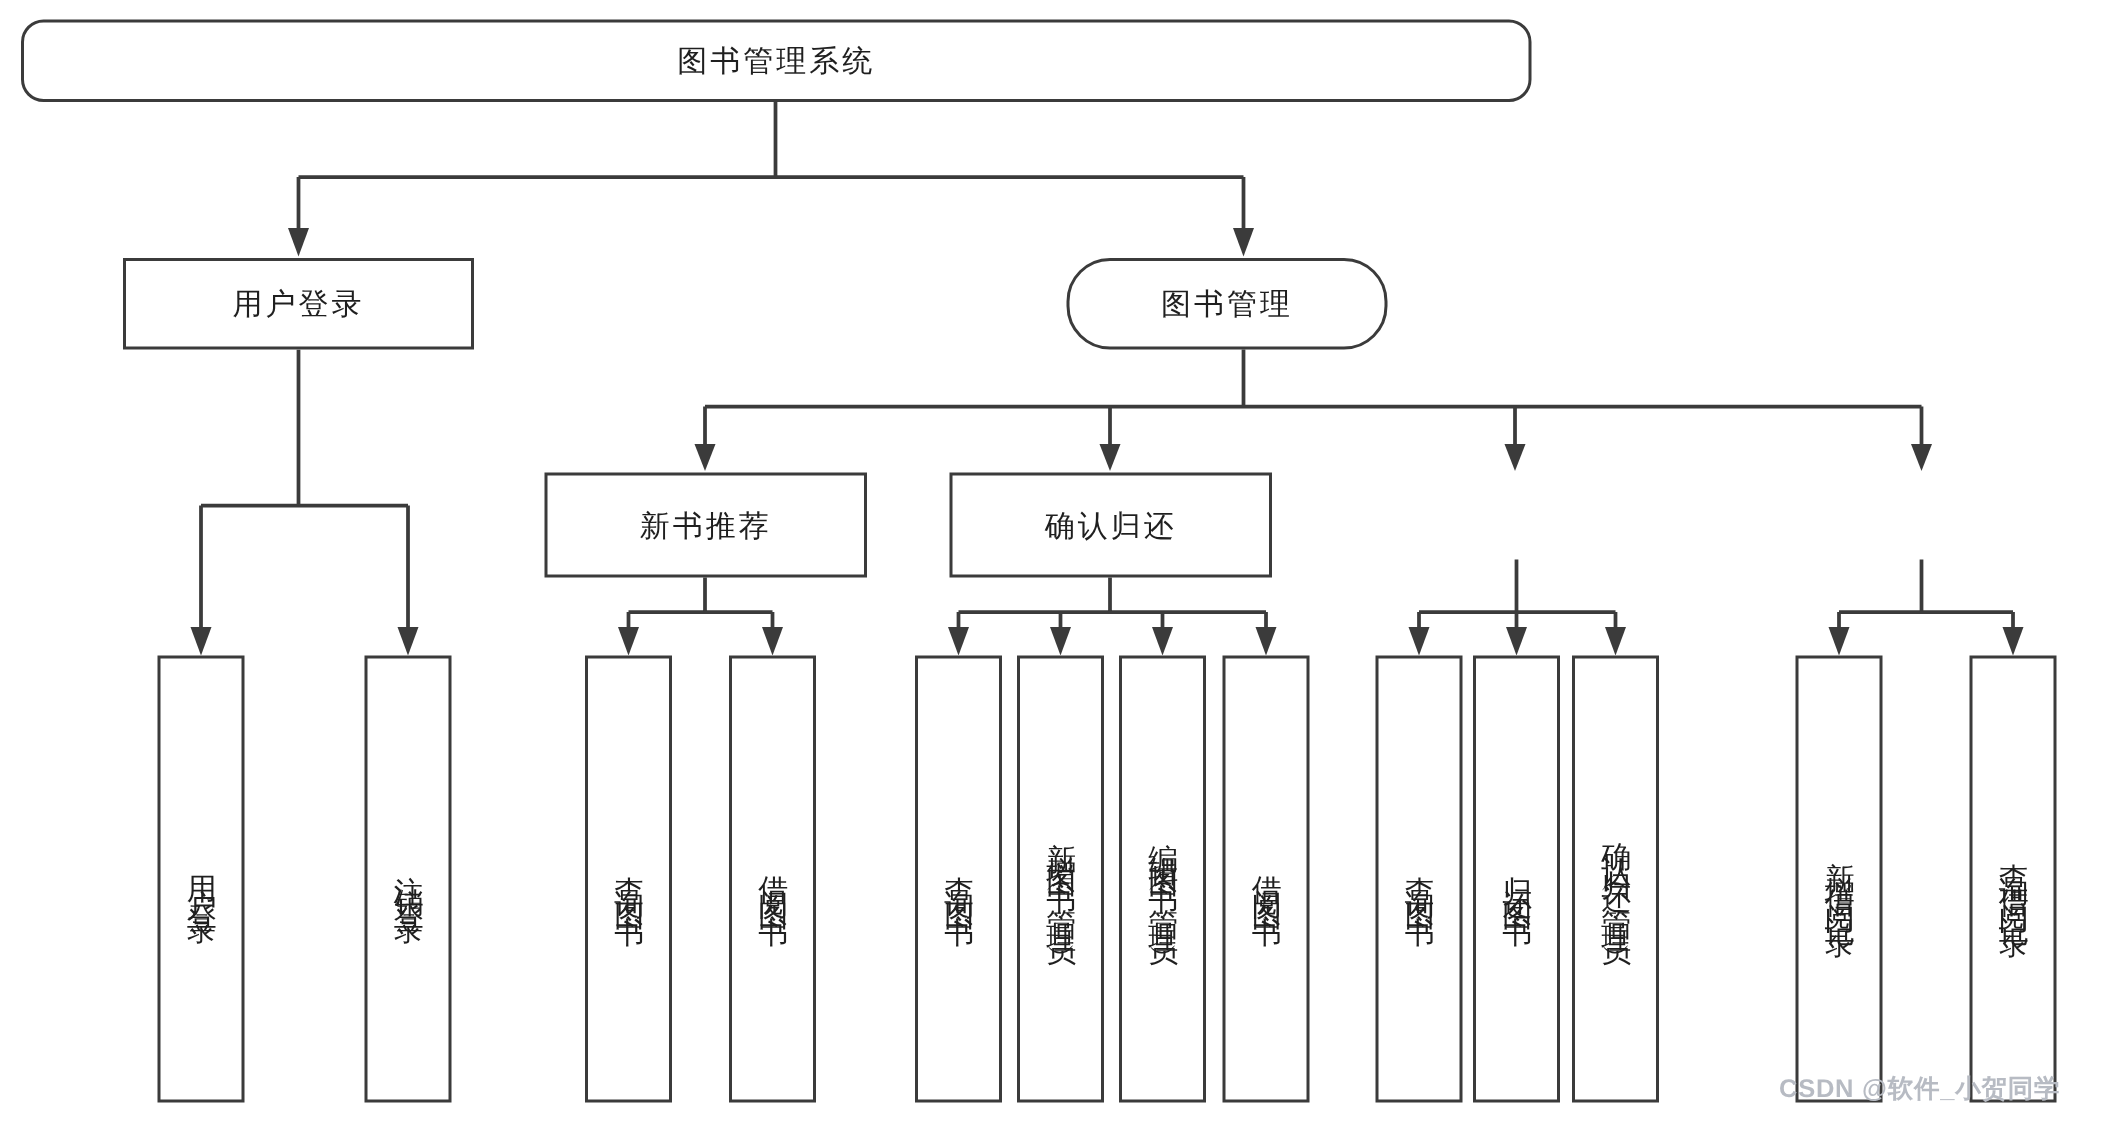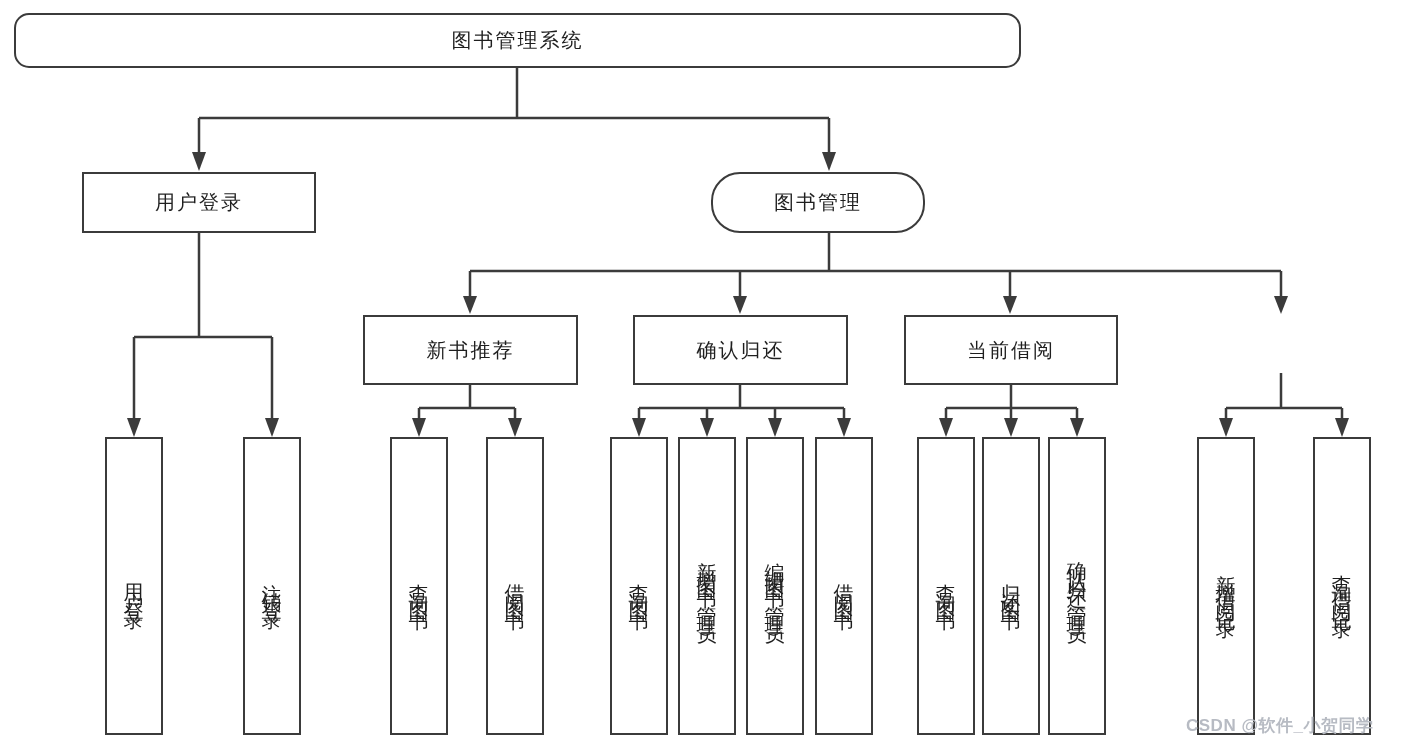--- a/index.html
+++ b/index.html
@@ -111,23 +111,20 @@
   <div class="box hbox lvl2" style="left:711px;width:214px;border-radius:29px;">
     <span>图书管理</span>
   </div>
 
   <div class="box hbox lvl3" style="left:363px;">
     <span>新书推荐</span>
   </div>
   <div class="box hbox lvl3" style="left:633px;">
     <span>确认归还</span>
   </div>
-  <div class="box hbox lvl3" style="left:904px;width:214px;">
-    <span>当前借阅</span>
-  </div>
 
   <div class="box vbox leaf" style="left:105px;">
     <span class="vtext">用户登录</span>
   </div>
   <div class="box vbox leaf" style="left:243px;">
     <span class="vtext">注销登录</span>
   </div>
 
   <div class="box vbox leaf" style="left:390px;">
     <span class="vtext">查询图书</span>

